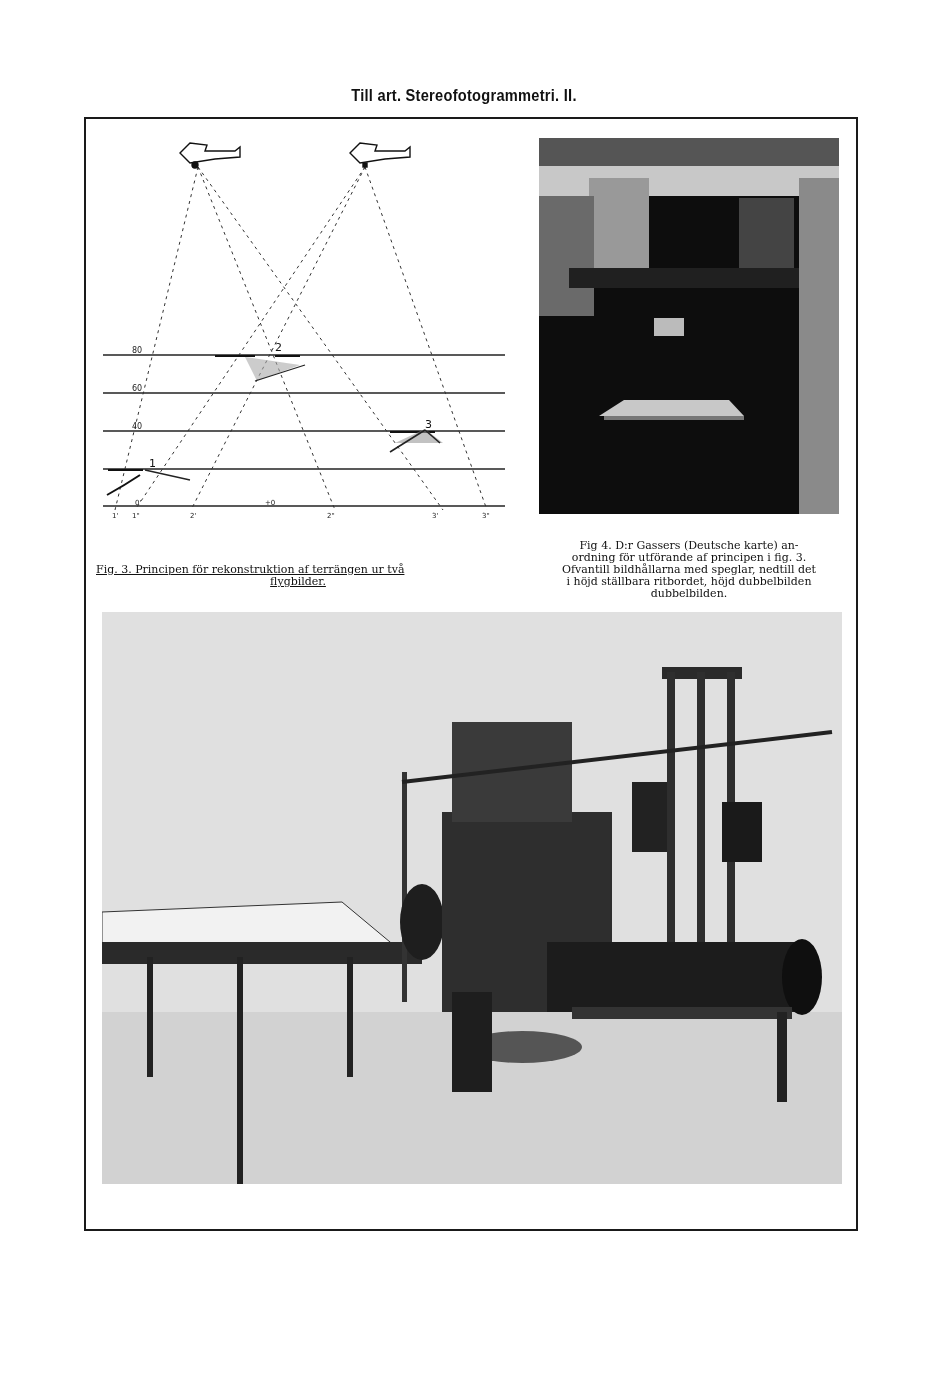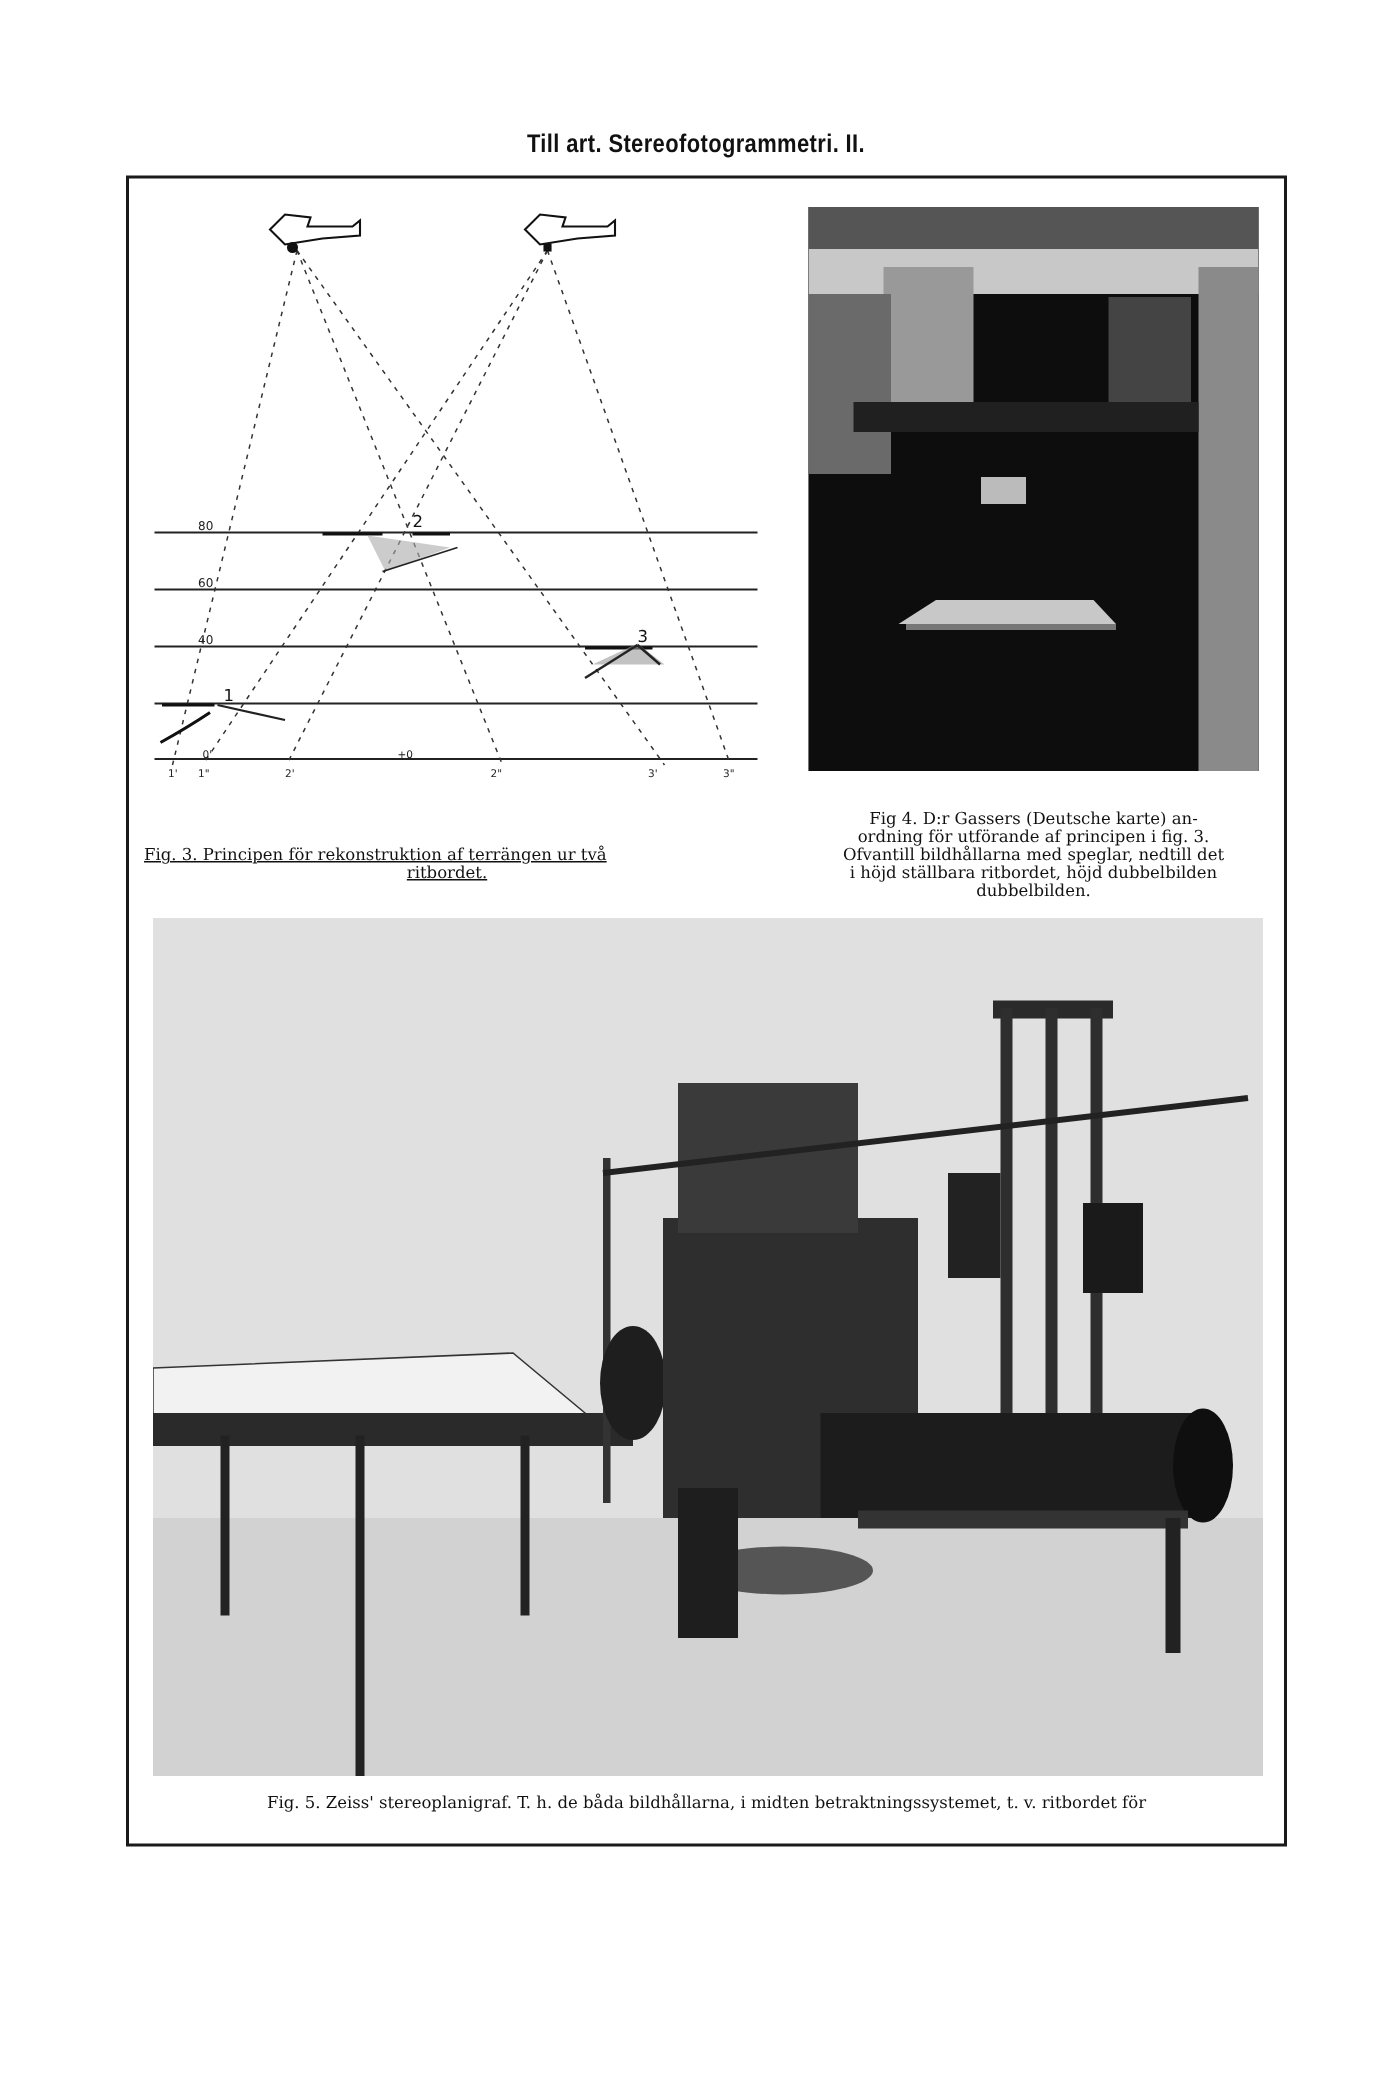--- a/index.html
+++ b/index.html
@@ -79,21 +79,21 @@
     <text x="232" y="393">2"</text>
     <text x="337" y="393">3'</text>
     <text x="387" y="393">3"</text>
     <text x="40" y="380">0'</text>
     <text x="170" y="380">+0</text>
   </g>
 </svg>
 
 <div class="cap fig3cap">
   <span>Fig. 3.  Principen för rekonstruktion af terrängen ur två</span>
-  <span class="c">ritbordet.</span>
+  <span class="c">flygbilder.</span>
 </div>
 
 <div class="photo4">
   <svg width="300" height="376" viewBox="0 0 300 376" xmlns="http://www.w3.org/2000/svg">
     <rect width="300" height="376" fill="#0d0d0d"></rect>
     <rect x="0" y="0" width="300" height="30" fill="#555"></rect>
     <rect x="0" y="28" width="300" height="30" fill="#c8c8c8"></rect>
     <rect x="50" y="40" width="60" height="90" fill="#999"></rect>
     <rect x="0" y="58" width="55" height="120" fill="#6a6a6a"></rect>
     <rect x="260" y="40" width="40" height="336" fill="#8a8a8a"></rect>
@@ -140,14 +140,13 @@
 
     <rect x="445" y="330" width="260" height="70" fill="#1c1c1c"></rect>
     <ellipse cx="700" cy="365" rx="20" ry="38" fill="#0f0f0f"></ellipse>
     <rect x="470" y="395" width="220" height="12" fill="#333"></rect>
     <rect x="675" y="400" width="10" height="90" fill="#222"></rect>
     <line x1="300" y1="170" x2="730" y2="120" stroke="#222" stroke-width="4"></line>
   </svg>
 </div>
 
 <div class="cap fig5cap">
-  <span class="c">Fig. 5.  Zeiss' stereoplanigraf.  T. h. de båda bildhållarna, i midten betraktningssystemet, t. v. ritbordet för</span>
 </div>
 
 </body></html>

